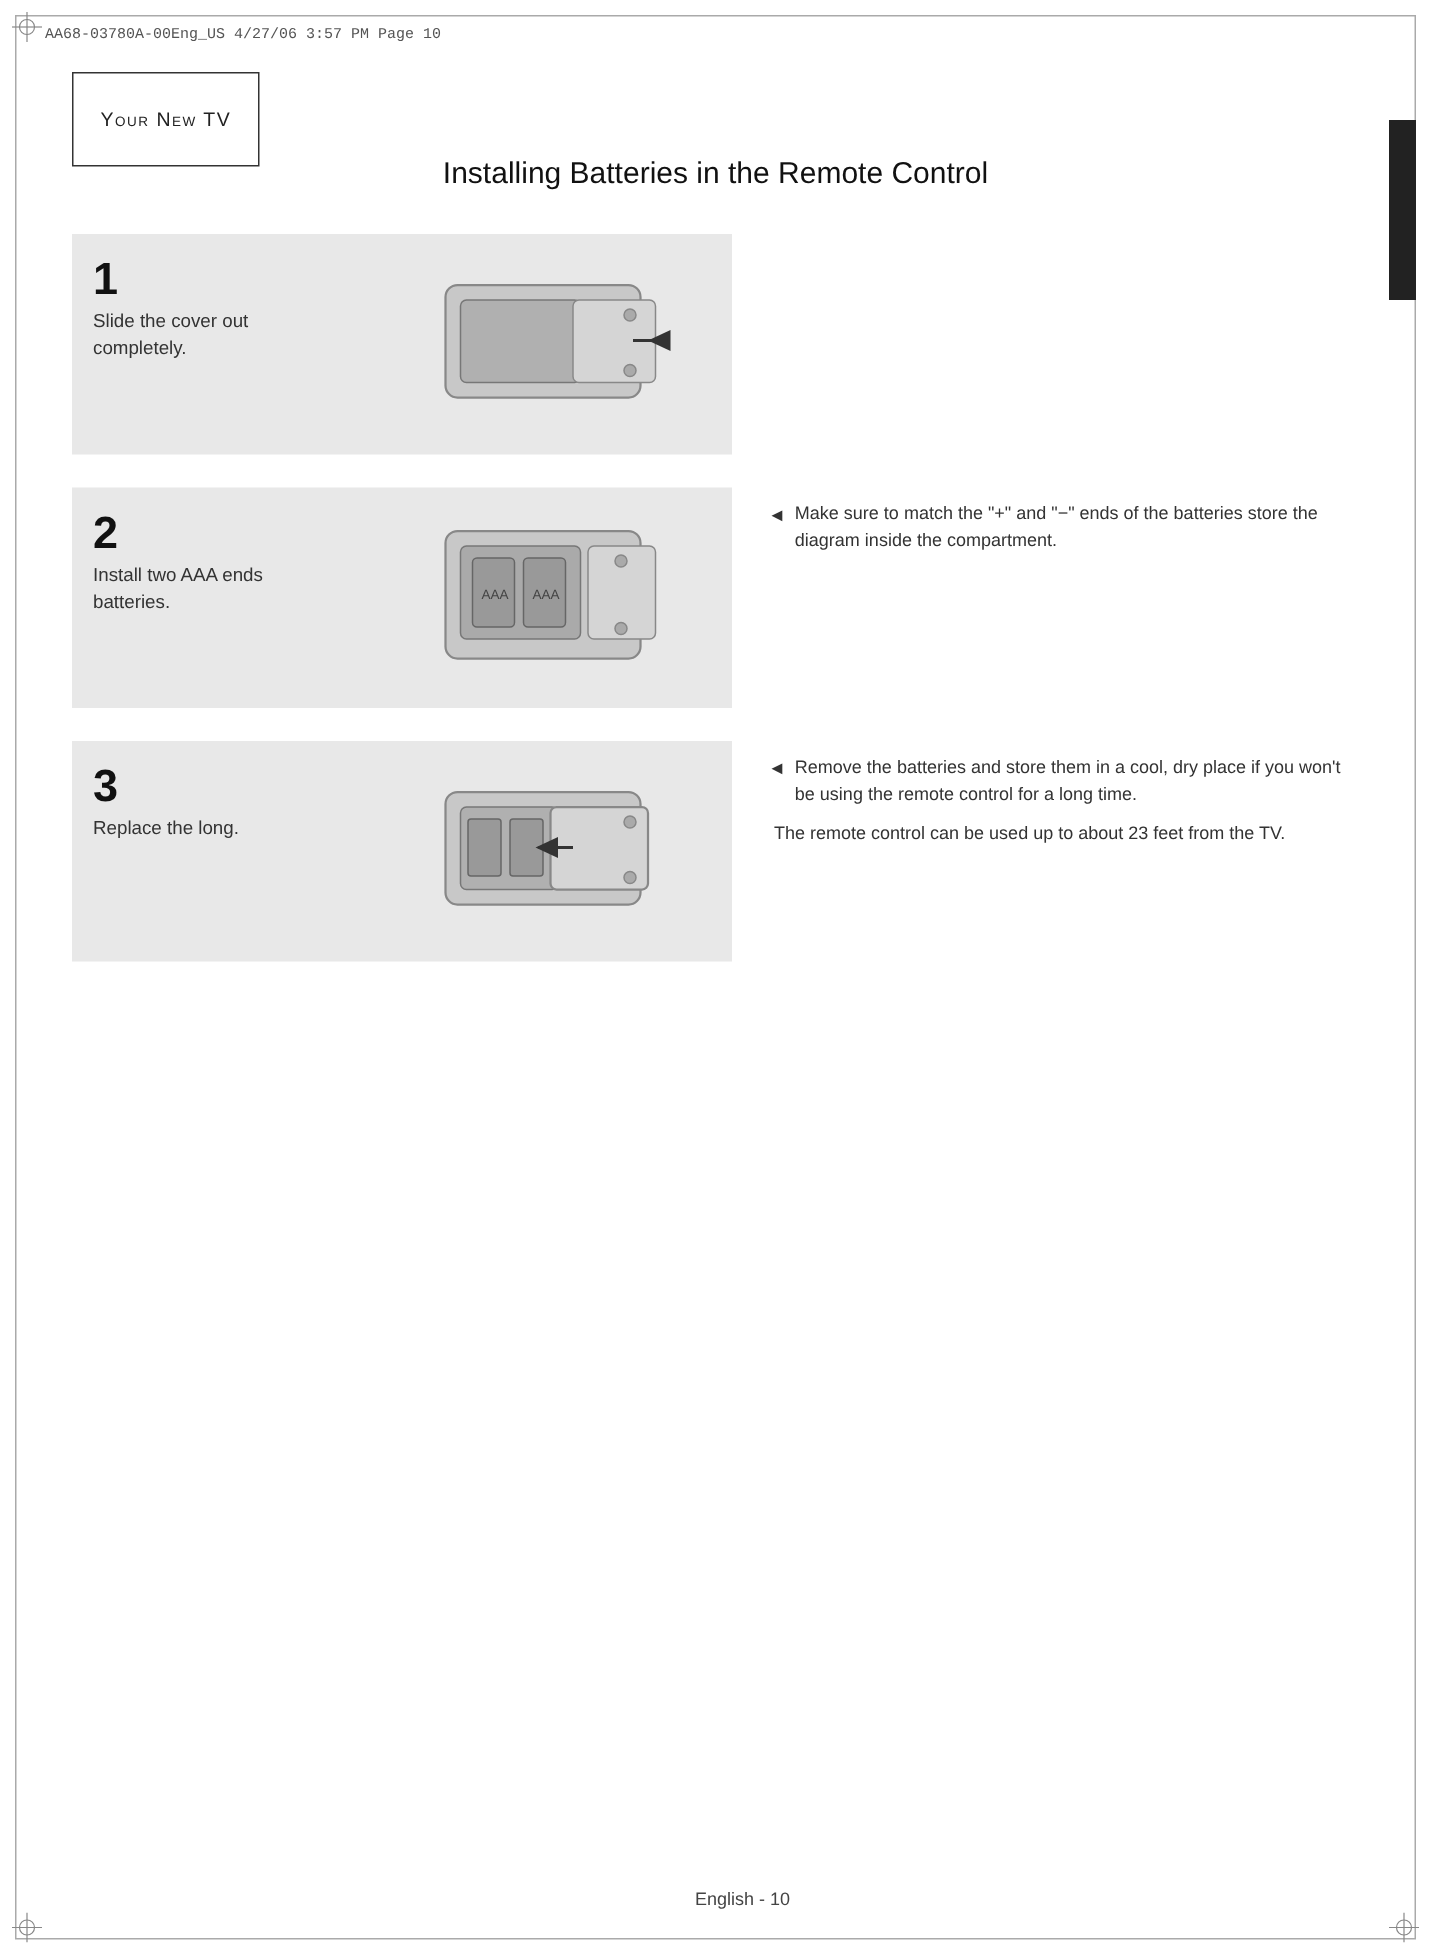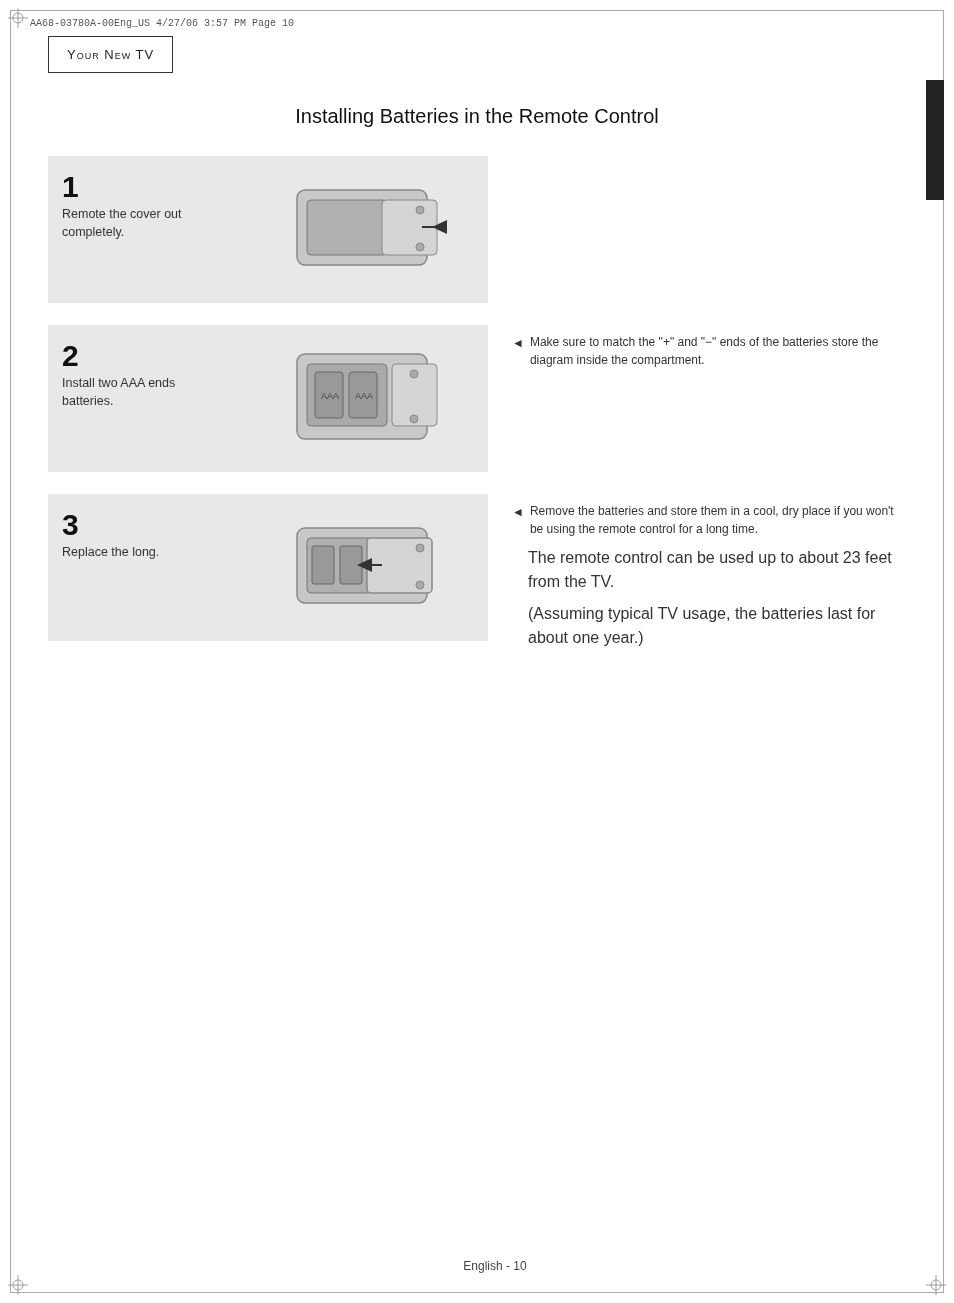--- a/index.html
+++ b/index.html
@@ -41,24 +41,24 @@
       top: 18px;
       left: 30px;
       font-size: 10px;
       color: #555;
       font-family: 'Courier New', monospace;
     }
 
     
     .header-box {
       position: absolute;
-      top: 36px;
+      top: 48px;
       left: 48px;
       border: 1px solid #333;
-      padding: 10px 18px;
+      padding: 23px 18px;
     }
     .header-box span {
       font-size: 13px;
       font-variant: small-caps;
       letter-spacing: 1px;
       color: #222;
     }
 
     
     .main-content {
@@ -145,22 +145,22 @@
 
     .bullet-arrow {
       margin-right: 6px;
       font-size: 12px;
       flex-shrink: 0;
       margin-top: 1px;
     }
 
     .note-paragraph {
       margin-top: 8px;
-      margin-left: 16px;
-      font-size: 16px;
+      margin-left: 4px;
+      font-size: 12px;
       line-height: 1.5;
     }
 
     
     .page-footer {
       position: absolute;
       bottom: 30px;
       left: 0;
       right: 0;
       text-align: center;
@@ -200,21 +200,21 @@
 </div>
 
 <div class="main-content">
 
   <div class="page-title">Installing Batteries in the Remote Control</div>
 
   <div class="step-row">
     <div class="step-left">
       <div class="step-number-block">
         <div class="step-number">1</div>
-        <div class="step-description">Remote the cover out completely.</div>
+        <div class="step-description">Slide the cover out completely.</div>
       </div>
       <div class="step-image">
 
         <svg class="remote-svg" viewBox="0 0 195 110" xmlns="http://www.w3.org/2000/svg">
 
           <rect x="20" y="15" width="130" height="75" rx="8" ry="8" fill="#c8c8c8" stroke="#888" stroke-width="1.5"></rect>
 
           <rect x="30" y="25" width="80" height="55" rx="4" ry="4" fill="#b0b0b0" stroke="#777" stroke-width="1"></rect>
 
           <rect x="105" y="25" width="55" height="55" rx="4" ry="4" fill="#d5d5d5" stroke="#888" stroke-width="1"></rect>
@@ -290,21 +290,20 @@
           <line x1="82" y1="52" x2="105" y2="52" stroke="#333" stroke-width="2"></line>
         </svg>
       </div>
     </div>
     <div class="step-note">
       <div class="step-note-item">
         <span class="bullet-arrow">◄</span>
         <span>Remove the batteries and store them in a cool, dry place if you won't be using the remote control for a long time.</span>
       </div>
       <div class="note-paragraph">The remote control can be used up to about 23 feet from the TV.</div>
-      <div class="note-paragraph">(Assuming typical TV usage, the batteries last for about one year.)</div>
     </div>
   </div>
 
 </div>
 
 <div class="page-footer">
   <span>English - 10</span>
 </div>
 
 <svg class="crosshair tl" viewBox="0 0 20 20">

